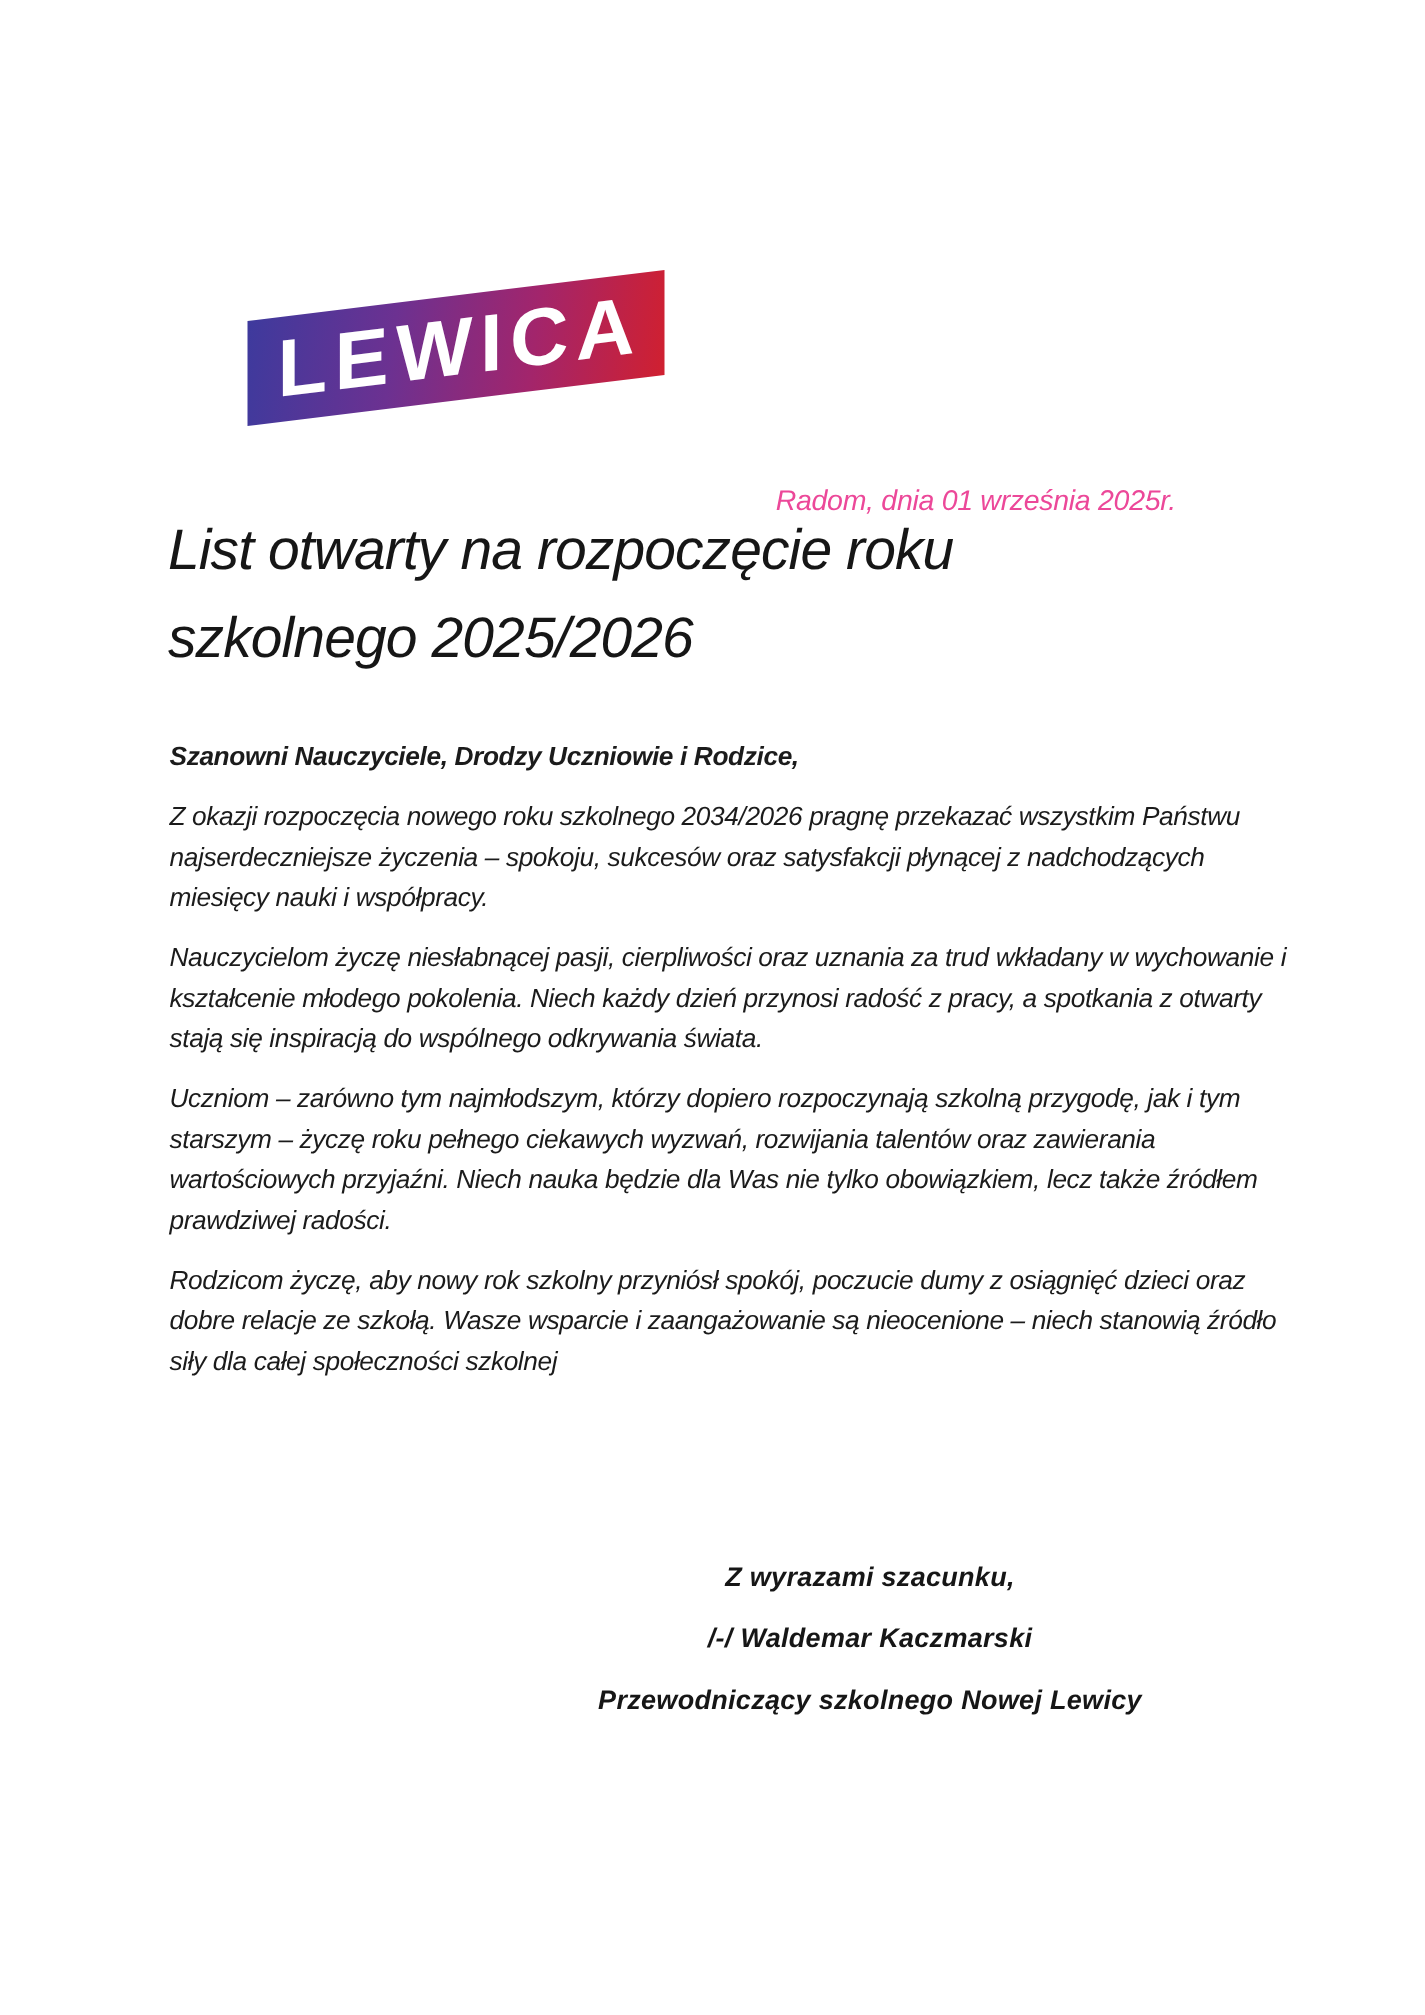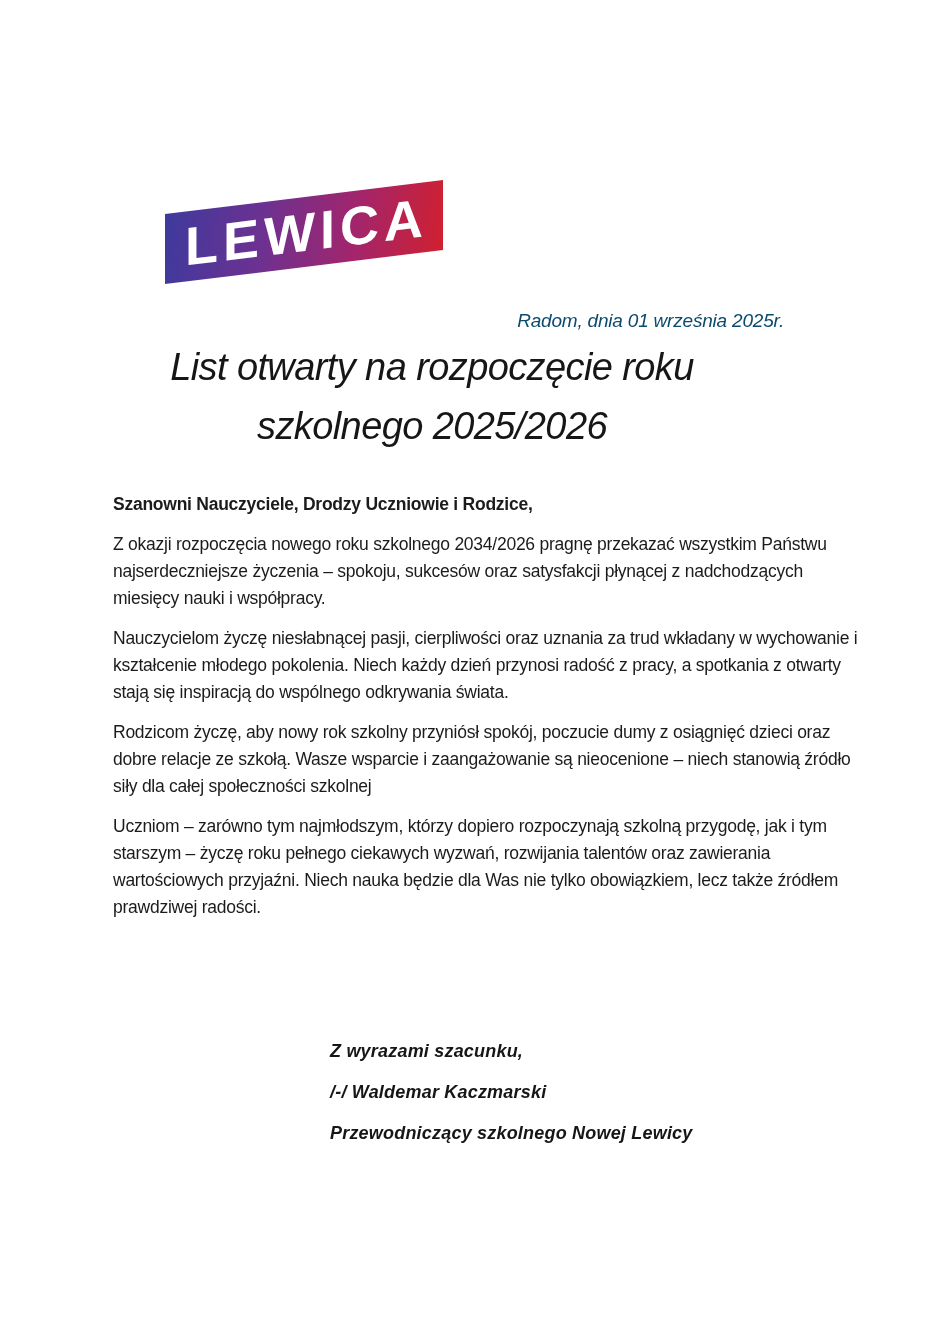--- a/index.html
+++ b/index.html
@@ -36,70 +36,71 @@
     font-size: 54px;
     letter-spacing: 5px;
     line-height: 1;
     padding-left: 5px;
     user-select: none;
   }
 
   
   .dateline {
     position: absolute;
-    top: 310px;
+    top: 324px;
     right: 166px;
     font-size: 19px;
     font-style: italic;
     letter-spacing: -0.2px;
-    color: #0c4a6e;
+    color: #ec4899;
     white-space: nowrap;
   }
 
   
   .title {
     position: absolute;
     left: 112px;
     top: 338px;
     width: 640px;
     margin: 0;
     font-size: 38px;
     font-weight: 400;
     font-style: italic;
     letter-spacing: -0.6px;
     line-height: 59px;
     color: #161616;
-    text-align: center;
   }
 
   
   .body-content {
     position: absolute;
     left: 113px;
     top: 491px;
     width: 745px;
     font-size: 17.5px;
     letter-spacing: -0.25px;
     line-height: 27px;
     color: #1b1b1b;
+    font-style: italic;
   }
   .salutation {
     font-weight: 700;
     margin: 0 0 22px 0;
   }
   .body-content p {
     margin: 0 0 13px 0;
   }
 
   
   .signature {
     position: absolute;
     left: 330px;
     top: 1038px;
     width: 500px;
+    text-align: center;
     font-weight: 700;
     font-style: italic;
     font-size: 18px;
     letter-spacing: 0.2px;
     line-height: 27px;
     color: #161616;
   }
   .signature .sig-line {
     margin-bottom: 14px;
   }
@@ -117,22 +118,22 @@
   </div>
 
   <div class="dateline">Radom, dnia 01 września 2025r.</div>
 
   <h1 class="title">List otwarty na rozpoczęcie roku szkolnego 2025/2026</h1>
 
   <div class="body-content">
     <p class="salutation">Szanowni Nauczyciele, Drodzy Uczniowie i Rodzice,</p>
     <p>Z okazji rozpoczęcia nowego roku szkolnego 2034/2026 pragnę przekazać wszystkim Państwu najserdeczniejsze życzenia – spokoju, sukcesów oraz satysfakcji płynącej z nadchodzących miesięcy nauki i współpracy.</p>
     <p>Nauczycielom życzę niesłabnącej pasji, cierpliwości oraz uznania za trud wkładany w wychowanie i kształcenie młodego pokolenia. Niech każdy dzień przynosi radość z pracy, a spotkania z otwarty stają się inspiracją do wspólnego odkrywania świata.</p>
+    <p>Uczniom – zarówno tym najmłodszym, którzy dopiero rozpoczynają szkolną przygodę, jak i tym starszym – życzę roku pełnego ciekawych wyzwań, rozwijania talentów oraz zawierania wartościowych przyjaźni. Niech nauka będzie dla Was nie tylko obowiązkiem, lecz także źródłem prawdziwej radości.</p>
     <p>Rodzicom życzę, aby nowy rok szkolny przyniósł spokój, poczucie dumy z osiągnięć dzieci oraz dobre relacje ze szkołą. Wasze wsparcie i zaangażowanie są nieocenione – niech stanowią źródło siły dla całej społeczności szkolnej</p>
-    <p>Uczniom – zarówno tym najmłodszym, którzy dopiero rozpoczynają szkolną przygodę, jak i tym starszym – życzę roku pełnego ciekawych wyzwań, rozwijania talentów oraz zawierania wartościowych przyjaźni. Niech nauka będzie dla Was nie tylko obowiązkiem, lecz także źródłem prawdziwej radości.</p>
   </div>
 
   <div class="signature">
     <div class="sig-line">Z wyrazami szacunku,</div>
     <div class="sig-line">/-/ Waldemar Kaczmarski</div>
     <div class="sig-line">Przewodniczący szkolnego Nowej Lewicy</div>
   </div>
 
 </div>
 

